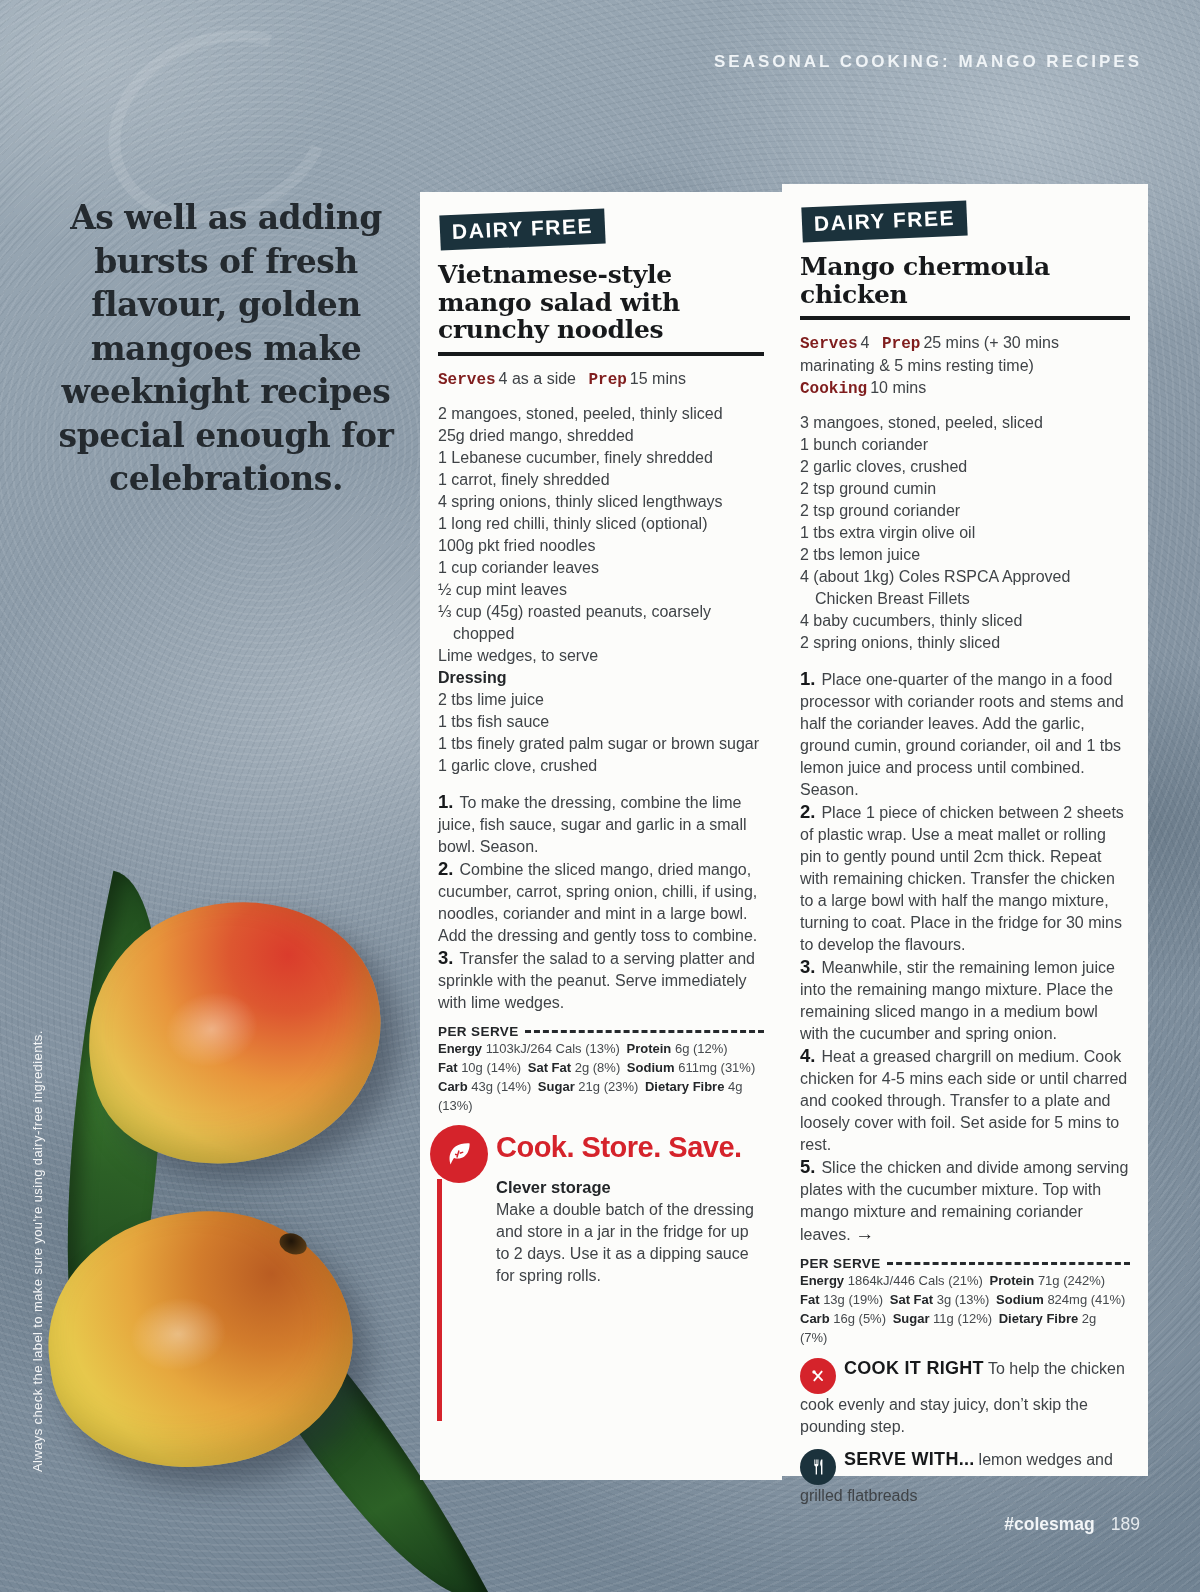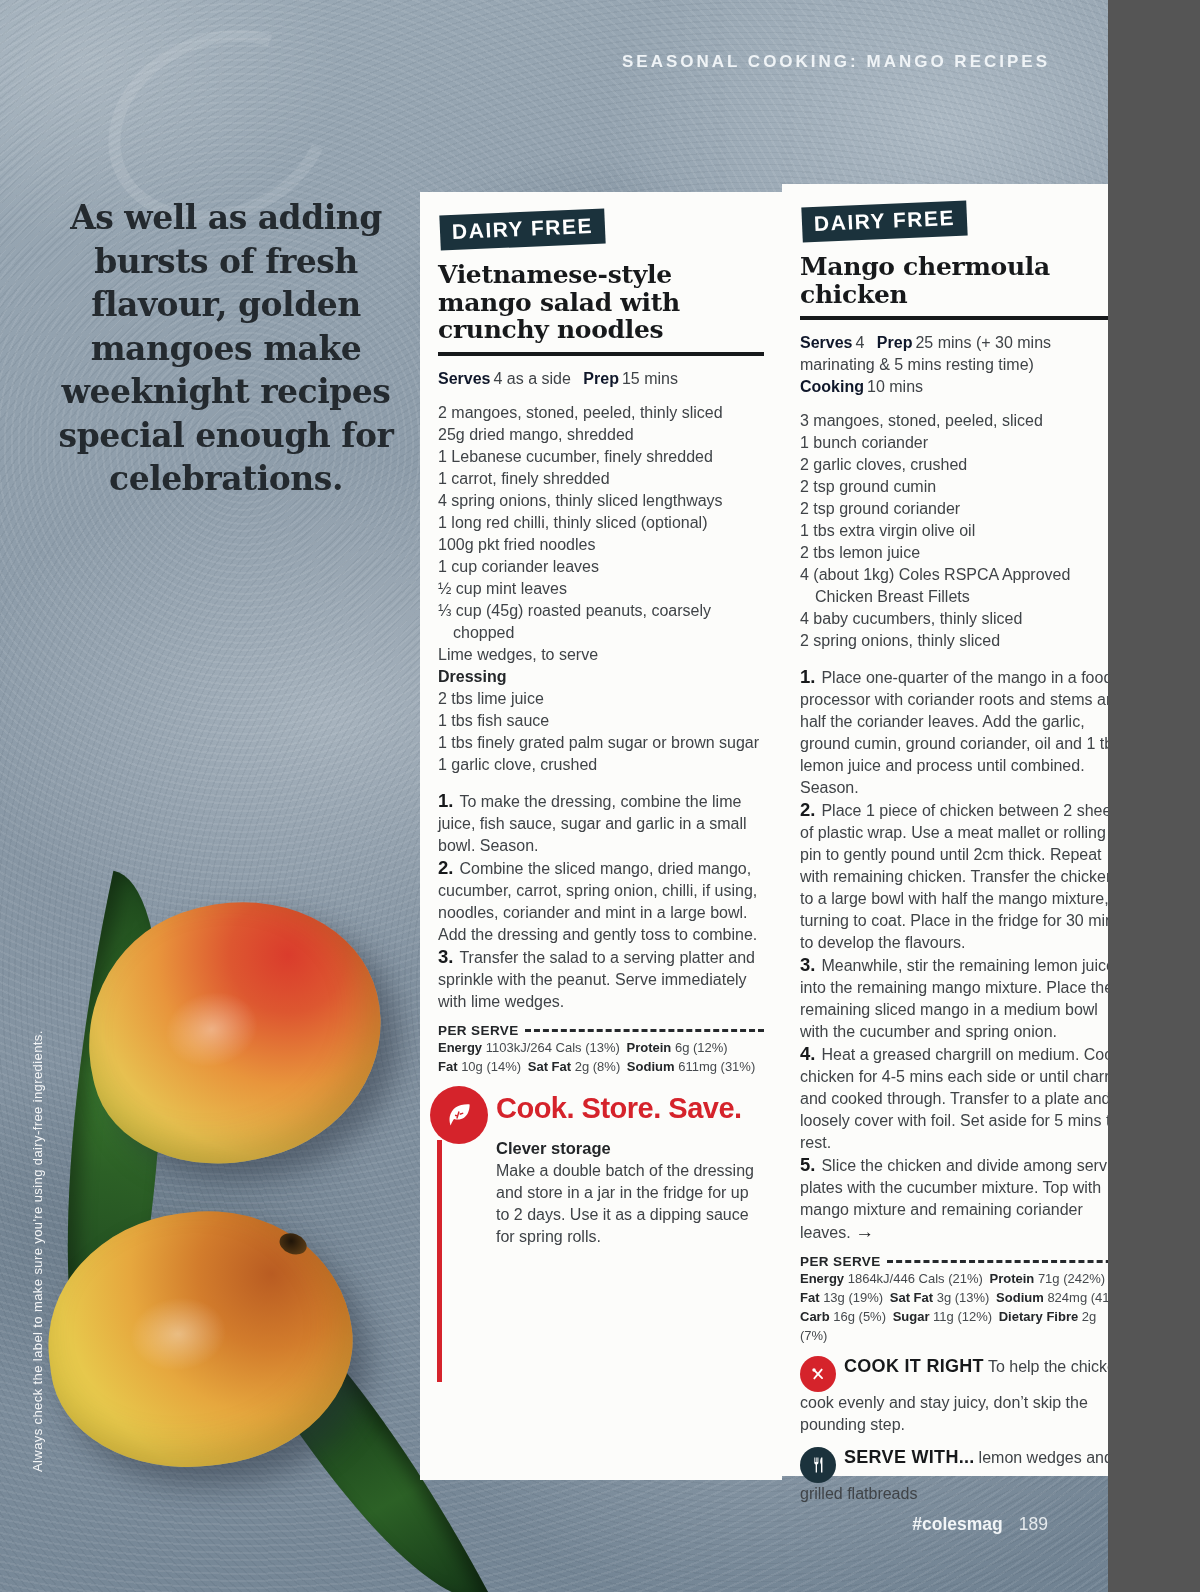--- a/index.html
+++ b/index.html
@@ -1,18 +1,18 @@
 <!DOCTYPE html>
 <html><head>
 <meta charset="utf-8">
 <style>
   * { margin:0; padding:0; box-sizing:border-box; }
   html,body { background:#555; }
   .page{
-    position:relative; width:1108px; height:1592px; overflow:hidden;
+    position:relative; width:1200px; height:1592px; overflow:hidden;
     font-family:"Liberation Sans",sans-serif;
     background-color:#8e9ca9;
     background-image:
       repeating-radial-gradient(circle at 22% 28%, rgba(255,255,255,.07) 0 2px, transparent 2px 7px),
       repeating-radial-gradient(circle at 68% 62%, rgba(25,40,55,.06) 0 1.5px, transparent 1.5px 6px),
       radial-gradient(420px 300px at 8% 4%, rgba(255,255,255,.18), transparent 60%),
       radial-gradient(520px 360px at 85% 8%, rgba(215,224,231,.38), transparent 65%),
       radial-gradient(620px 430px at 30% 45%, rgba(238,243,246,.30), transparent 60%),
       radial-gradient(700px 520px at 72% 82%, rgba(228,234,240,.26), transparent 60%),
       radial-gradient(300px 220px at 52% 18%, rgba(58,76,92,.25), transparent 60%),
@@ -66,21 +66,21 @@
   .card2{ left:782px; top:184px; width:366px; height:1292px; }
 
   .badge{ display:inline-block; background:#1b323c; color:#fff; font-weight:bold;
     font-size:21px; letter-spacing:1.5px; padding:5px 12px 6px;
     transform:rotate(-2.5deg); margin:2px 0 10px 2px; }
   .title{ font-family:"DejaVu Serif","Liberation Serif",serif; font-weight:bold;
     font-size:25px; line-height:1.1; color:#17191b; letter-spacing:-0.3px; margin:4px 0 8px; }
   .rule{ height:4px; background:#17191b; margin:4px 0 12px; }
 
   .meta{ font-size:16px; line-height:22px; color:#3f4347; margin-bottom:12px; }
-  .meta b{ color:#0f172a; margin-right:3px; }
+  .meta b{ color:#7f1d1d; margin-right:3px;font-family:Liberation Mono, monospace; }
   .meta .pair{ margin-right:8px; }
 
   .ing-list{ font-size:16px; line-height:22px; color:#3f4347; }
   .ing{ padding-left:15px; text-indent:-15px; }
   .sub{ font-weight:bold; color:#232629; }
 
   .steps{ margin-top:14px; font-size:16px; line-height:22px; color:#3f4347; }
   .step b{ font-size:18.5px; color:#17191b; margin-right:6px; }
   .arrow{ font-weight:bold; color:#17191b; font-size:19px; }
 
@@ -173,20 +173,25 @@
         </div>
       <div class="ps-line">
         <span class="pair"><b>Energy</b> <span>1103kJ/264 Cals (13%)</span></span>
         <span class="pair"><b>Protein</b> <span>6g (12%)</span></span>
       </div>
       <div class="ps-line">
         <span class="pair"><b>Fat</b> <span>10g (14%)</span></span>
         <span class="pair"><b>Sat Fat</b> <span>2g (8%)</span></span>
         <span class="pair"><b>Sodium</b> <span>611mg (31%)</span></span>
       </div>
+      <div class="ps-line">
+        <span class="pair"><b>Carb</b> <span>43g (14%)</span></span>
+        <span class="pair"><b>Sugar</b> <span>21g (23%)</span></span>
+        <span class="pair"><b>Dietary Fibre</b> <span>4g (13%)</span></span>
+      </div>
     </div>
 
     <div class="css-block">
       <div class="leaf-badge">
         <svg width="34" height="34" viewBox="0 0 24 24">
           <path d="M19.5 4.5c-7.5-.4-12.6 2.6-14 8.6-.7 3 .6 6.4.6 6.4s.9-2.6 2.4-4.6c4.4 1.2 8.4-.7 10-4.8 1.2-3 1-5.6 1-5.6z" fill="#fff"></path>
           <path d="M12 9.5l-1.5 5M12.5 11.5l2.5-.8M11.5 12.8l-2.3-.6" stroke="#d5232b" stroke-width="1" fill="none"></path>
         </svg>
       </div>
       <div class="css-stem"></div>

